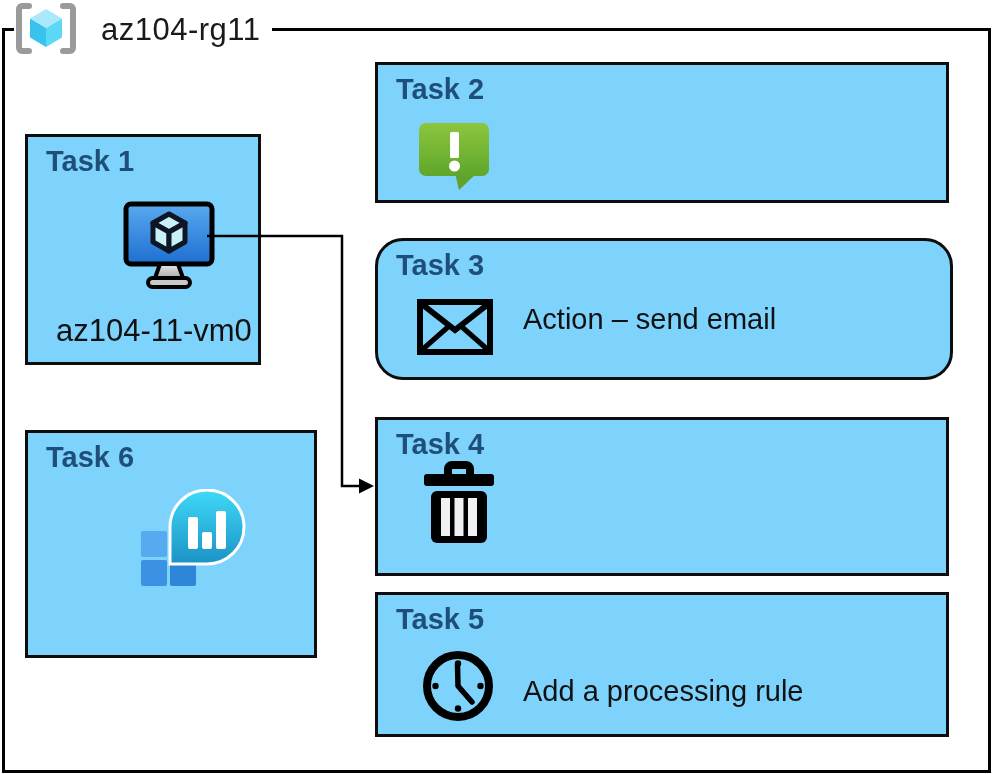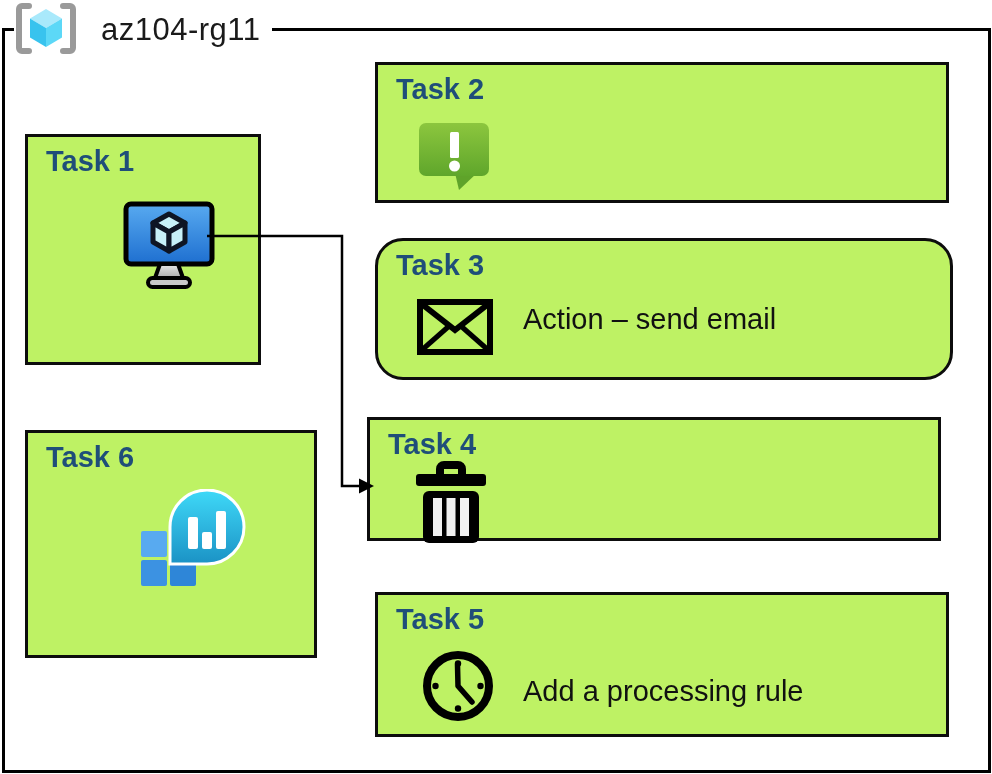--- a/index.html
+++ b/index.html
@@ -10,27 +10,27 @@
   .abs{position:absolute;}
   #outer-border{
     left:2px;top:28px;width:983px;height:739px;
     border:3px solid #000;background:transparent;
   }
   #header-mask{left:14px;top:25px;width:258px;height:10px;background:#fff;}
   #rg-title{
     left:101px;top:12px;font-size:31px;color:#1a1a1a;letter-spacing:0.5px;
   }
   .task-box{
-    background:#bef264;border:3px solid #0d0d0d;box-sizing:border-box;
+    background:#7dd3fc;border:3px solid #0d0d0d;box-sizing:border-box;
   }
   #task-1{left:25px;top:134px;width:236px;height:231px;}
   #task-6{left:25px;top:430px;width:292px;height:228px;}
   #task-2{left:375px;top:62px;width:574px;height:141px;}
   #task-3{left:375px;top:238px;width:578px;height:142px;border-radius:28px;}
-  #task-4{left:367px;top:417px;width:574px;height:124px;padding-left:45px;}
+  #task-4{left:375px;top:417px;width:574px;height:159px;padding-left:45px;}
   #task-5{left:375px;top:592px;width:574px;height:145px;}
   .task-title{
     position:absolute;left:18px;top:8px;
     font-size:29px;font-weight:bold;color:#1F4E79;
   }
   .task-label{
     position:absolute;font-size:29px;color:#111;white-space:nowrap;
   }
   #task-2 .task-label{left:145px;top:64px;}
   #task-3 .task-label{left:145px;top:62px;}
@@ -69,20 +69,21 @@
           <stop offset="1" stop-color="#ababab"></stop>
       </linearGradient>
     </defs>
     <rect x="3" y="3" width="86" height="60" rx="5" fill="url(#vmblue)" stroke="#000" stroke-width="5"></rect>
     <polygon points="46,13 62,22 46,31 30,22" fill="#c7f0f8" stroke="#0e1524" stroke-width="5" stroke-linejoin="round"></polygon>
     <polygon points="30,22 46,31 46,50 30,41" fill="#c7f0f8" stroke="#0e1524" stroke-width="5" stroke-linejoin="round"></polygon>
     <polygon points="62,22 46,31 46,50 62,41" fill="#c7f0f8" stroke="#0e1524" stroke-width="5" stroke-linejoin="round"></polygon>
     <path d="M37,63 h18 l5,14 h-28 z" fill="url(#vmgray)" stroke="#000" stroke-width="4" stroke-linejoin="round"></path>
     <rect x="25" y="77" width="42" height="9" rx="4.5" fill="#c9c9c9" stroke="#000" stroke-width="4"></rect>
   </svg>
+  <div class="task-label">az104-11-vm0</div>
 </div>
 
 <div id="task-6" class="abs task-box">
   <div class="task-title">Task 6</div>
   <svg class="icon" style="left:107px;top:56px;" width="116" height="98" viewBox="0 0 116 98">
     <defs>
       <linearGradient id="lgteal" x1="0" y1="0" x2="0" y2="1">
         <stop offset="0" stop-color="#3fd9f8"></stop>
           <stop offset="1" stop-color="#1b92c5"></stop>
       </linearGradient>

